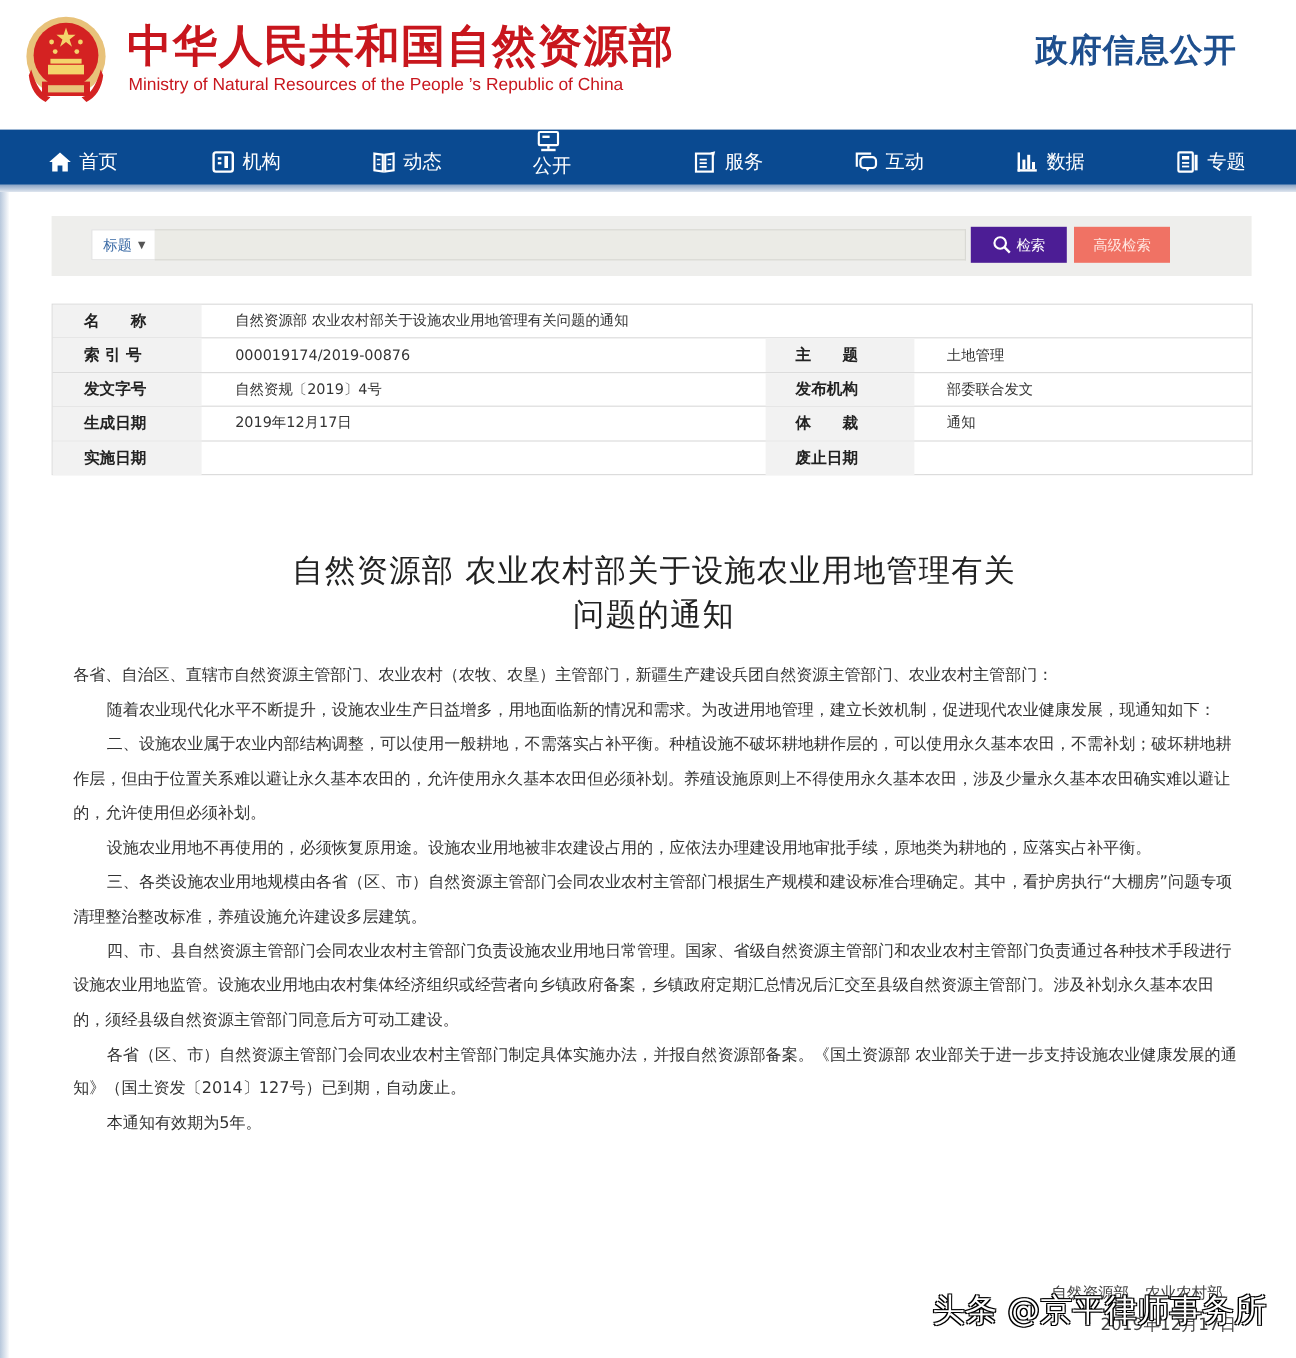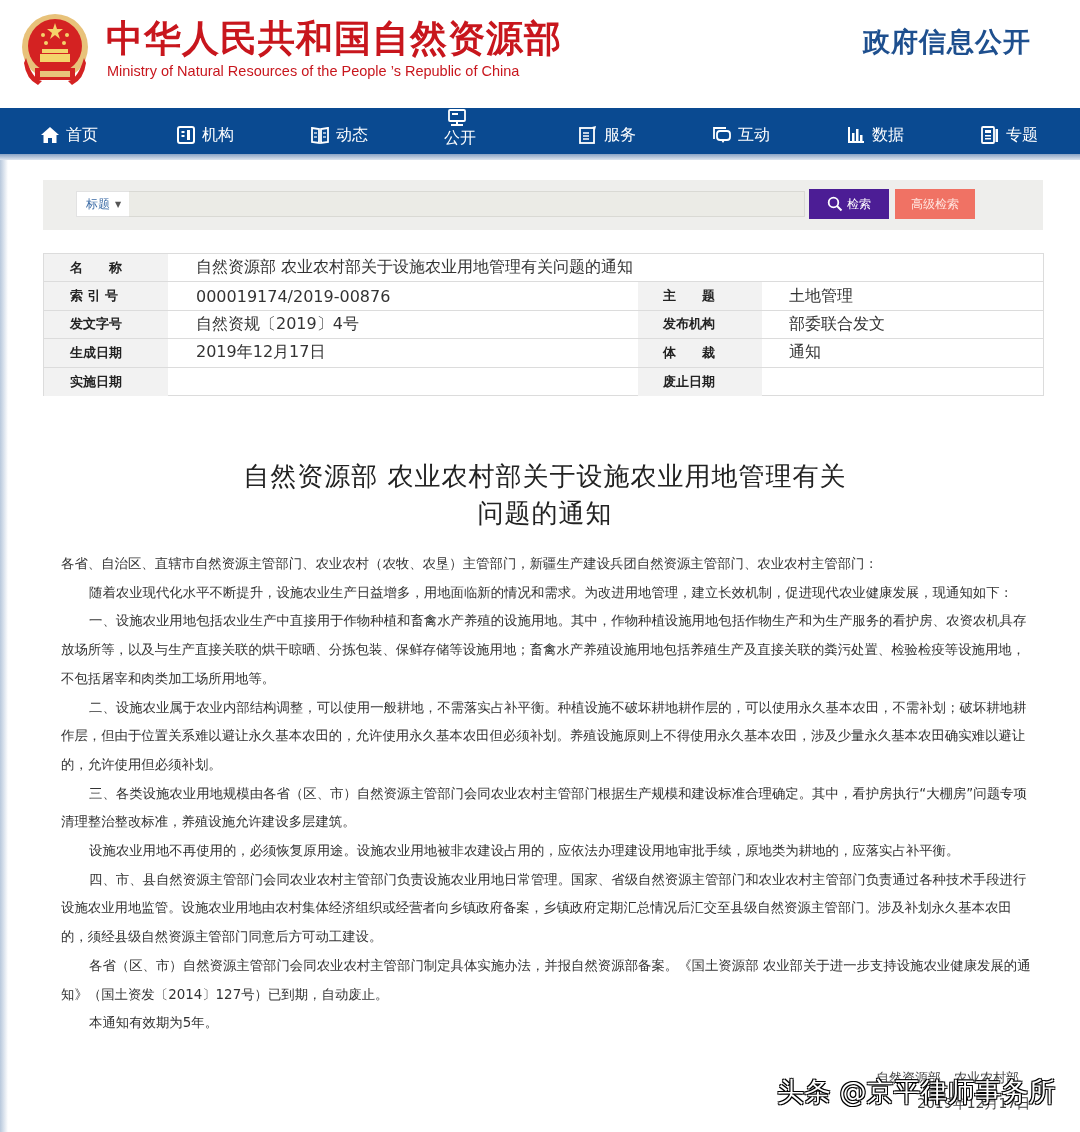--- a/index.html
+++ b/index.html
@@ -29,21 +29,21 @@
   .search-input { position: absolute; left: 129px; top: 191px; width: 676px; height: 26px; background: #ebebe6; border: 1px solid #d9d9d4; border-left: none; }
   .btn-search { position: absolute; left: 809px; top: 189px; width: 80px; height: 30px; background: #4c1d95; color: #fff; font-size: 12px; display: flex; align-items: center; justify-content: center; cursor: pointer; }
   .btn-search svg { width: 16px; height: 16px; margin-right: 4px; }
   .btn-adv { position: absolute; left: 895px; top: 189px; width: 80px; height: 30px; background: #f07264; color: #ffe6e0; font-size: 12px; display: flex; align-items: center; justify-content: center; cursor: pointer; }
 
   
   .meta { position: absolute; left: 43px; top: 253px; width: 1001px; height: 143px; border: 1px solid #dcdcdc; }
   .meta-row { position: absolute; left: 0; width: 999px; height: 28.4px; border-bottom: 1px solid #dcdcdc; }
   .meta-row:last-child { border-bottom: none; }
   .mlabel { position: absolute; top: 0; height: 100%; background: #f2f2f2; font-weight: bold; font-size: 13px; color: #222; display: flex; align-items: center; white-space: pre; }
-  .mval { position: absolute; top: 0; height: 100%; font-size: 16px; color: #333; display: flex; align-items: center; white-space: nowrap; }
+  .mval { position: absolute; top: 0; height: 100%; font-size: 12px; color: #333; display: flex; align-items: center; white-space: nowrap; }
 
   
   .article-title { position: absolute; left: 0; top: 458px; width: 1090px; text-align: center; font-family: "DejaVu Serif", "Liberation Serif", serif; font-size: 26px; line-height: 37px; color: #222; letter-spacing: 1px; }
   .article-body { position: absolute; left: 61px; top: 550px; width: 970px; font-size: 13.4px; line-height: 28.7px; color: #333; }
   .article-body p { margin: 0; }
   .article-body p.indent { text-indent: 28px; }
 
   .sign { position: absolute; left: 876px; top: 1069px; font-size: 13px; color: #444; white-space: nowrap; }
   .sign-date { position: absolute; left: 917px; top: 1095px; font-size: 14px; color: #444; white-space: nowrap; }
   .watermark { position: absolute; left: 777px; top: 1074px; font-size: 27px; color: #ffffff; white-space: nowrap; text-shadow: 0 0 1px #000, 1px 1px 0 #000, -1px -1px 0 #000, 1px -1px 0 #000, -1px 1px 0 #000; letter-spacing: 0px; }
@@ -198,24 +198,23 @@
 </div>
 
 <div class="article-title">
   <div>自然资源部  农业农村部关于设施农业用地管理有关</div>
   <div>问题的通知</div>
 </div>
 
 <div class="article-body">
   <p>各省、自治区、直辖市自然资源主管部门、农业农村（农牧、农垦）主管部门，新疆生产建设兵团自然资源主管部门、农业农村主管部门：</p>
   <p class="indent">随着农业现代化水平不断提升，设施农业生产日益增多，用地面临新的情况和需求。为改进用地管理，建立长效机制，促进现代农业健康发展，现通知如下：</p>
-  <p class="indent">一、设施农业用地包括农业生产中直接用于作物种植和畜禽水产养殖的设施用地。其中，作物种植设施用地包括作物生产和为生产服务的看护房、农资农机具存放场所等，以及与生产直接关联的烘干晾晒、分拣包装、保鲜存储等设施用地；畜禽水产养殖设施用地包括养殖生产及直接关联的粪污处置、检验检疫等设施用地，不包括屠宰和肉类加工场所用地等。</p>
   <p class="indent">二、设施农业属于农业内部结构调整，可以使用一般耕地，不需落实占补平衡。种植设施不破坏耕地耕作层的，可以使用永久基本农田，不需补划；破坏耕地耕作层，但由于位置关系难以避让永久基本农田的，允许使用永久基本农田但必须补划。养殖设施原则上不得使用永久基本农田，涉及少量永久基本农田确实难以避让的，允许使用但必须补划。</p>
+  <p class="indent">设施农业用地不再使用的，必须恢复原用途。设施农业用地被非农建设占用的，应依法办理建设用地审批手续，原地类为耕地的，应落实占补平衡。</p>
   <p class="indent">三、各类设施农业用地规模由各省（区、市）自然资源主管部门会同农业农村主管部门根据生产规模和建设标准合理确定。其中，看护房执行“大棚房”问题专项清理整治整改标准，养殖设施允许建设多层建筑。</p>
-  <p class="indent">设施农业用地不再使用的，必须恢复原用途。设施农业用地被非农建设占用的，应依法办理建设用地审批手续，原地类为耕地的，应落实占补平衡。</p>
   <p class="indent">四、市、县自然资源主管部门会同农业农村主管部门负责设施农业用地日常管理。国家、省级自然资源主管部门和农业农村主管部门负责通过各种技术手段进行设施农业用地监管。设施农业用地由农村集体经济组织或经营者向乡镇政府备案，乡镇政府定期汇总情况后汇交至县级自然资源主管部门。涉及补划永久基本农田的，须经县级自然资源主管部门同意后方可动工建设。</p>
   <p class="indent">各省（区、市）自然资源主管部门会同农业农村主管部门制定具体实施办法，并报自然资源部备案。《国土资源部 农业部关于进一步支持设施农业健康发展的通知》（国土资发〔2014〕127号）已到期，自动废止。</p>
   <p class="indent">本通知有效期为5年。</p>
 </div>
 
 <div class="sign">自然资源部　农业农村部</div>
 <div class="sign-date">2019年12月17日</div>
 <div class="watermark">头条 @京平律师事务所</div>
 
 </body></html>

